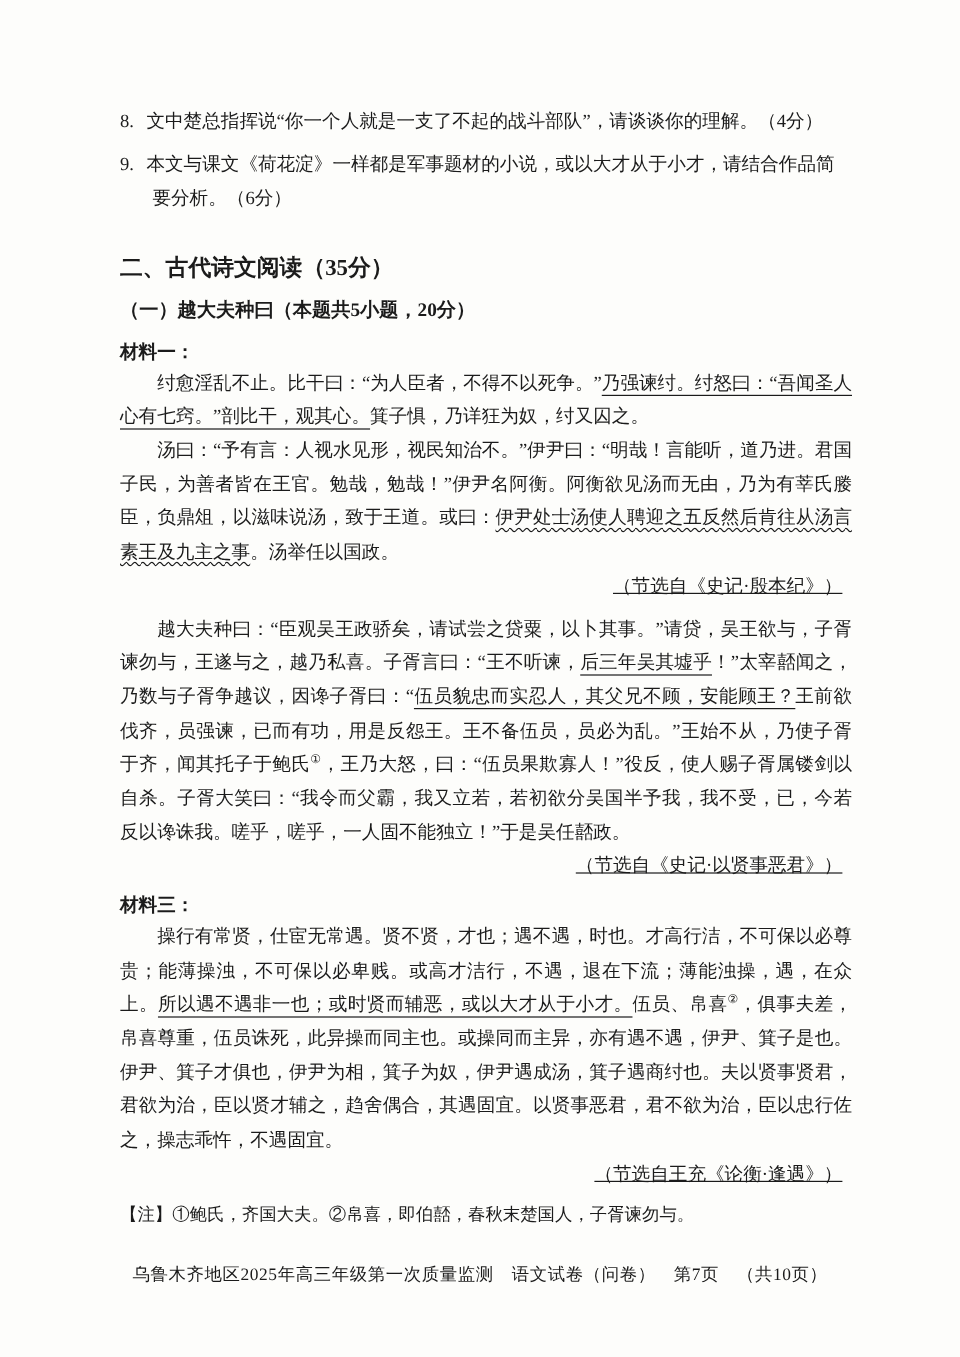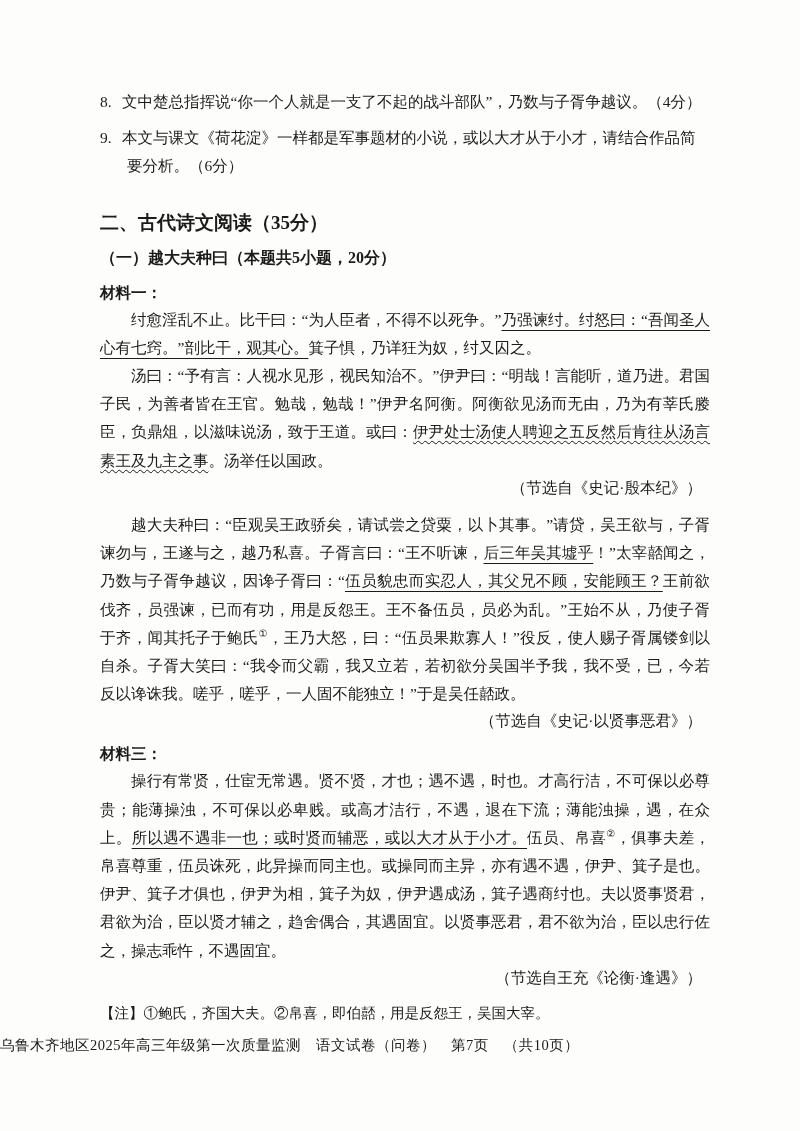--- a/index.html
+++ b/index.html
@@ -37,36 +37,37 @@
   .seg-wavy {
     text-decoration:underline wavy;
     text-decoration-thickness:1px;
     text-underline-offset:3px;
   }
   .seg-sup { font-size:10px; vertical-align:super; }
   .source {
     text-align:right;
     font-size:15.5px;
     margin:3px 8px 12px 0;
+    text-decoration:underline;
   }
   .note { font-size:14.5px; margin-top:12px; line-height:1.7; }
   .footer {
-    position:absolute; left:0; right:0; bottom:76px;
-    text-align:left;
+    position:absolute; left:0; right:0; bottom:59px;
+    text-align:center;
     font-size:14.5px;
     letter-spacing:0.5px;
   }
 </style>
 </head>
 <body>
 
 <div class="sheet">
 
   <div class="question">
-    <span class="q-num">8.</span><span>文中楚总指挥说“你一个人就是一支了不起的战斗部队”，乃数与子胥争越议。（4分）</span>
+    <span class="q-num">8.</span><span>文中楚总指挥说“你一个人就是一支了不起的战斗部队”，请谈谈你的理解。（4分）</span>
   </div>
 
   <div class="question">
     <span class="q-num">9.</span><span>本文与课文《荷花淀》一样都是军事题材的小说，或以大才从于小才，请结合作品简要分析。（6分）</span>
   </div>
 
   <div class="section-title">二、古代诗文阅读（35分）</div>
   <div class="subsection-title">（一）越大夫种曰（本题共5小题，20分）</div>
 
   <div>
@@ -86,17 +87,17 @@
   </div>
 
   <div>
     <div class="material-label">材料三：</div>
     <div class="material-body">
         <p class="para"><span class="seg-plain">操行有常贤，仕宦无常遇。贤不贤，才也；遇不遇，时也。才高行洁，不可保以必尊贵；能薄操浊，不可保以必卑贱。或高才洁行，不遇，退在下流；薄能浊操，遇，在众上。</span><span class="seg-u">所以遇不遇非一也；或时贤而辅恶，或以大才从于小才。</span><span class="seg-plain">伍员、帛喜</span><span class="seg-sup">②</span><span class="seg-plain">，俱事夫差，帛喜尊重，伍员诛死，此异操而同主也。或操同而主异，亦有遇不遇，伊尹、箕子是也。伊尹、箕子才俱也，伊尹为相，箕子为奴，伊尹遇成汤，箕子遇商纣也。夫以贤事贤君，君欲为治，臣以贤才辅之，趋舍偶合，其遇固宜。以贤事恶君，君不欲为治，臣以忠行佐之，操志乖忤，不遇固宜。</span></p>
       </div>
     <div class="source">（节选自王充《论衡·逢遇》）</div>
   </div>
 
-  <div class="note">【注】①鲍氏，齐国大夫。②帛喜，即伯嚭，用是反怨王，吴国大宰。</div>
+  <div class="note">【注】①鲍氏，齐国大夫。②帛喜，即伯嚭，春秋末楚国人，子胥谏勿与。</div>
 
   <div class="footer">乌鲁木齐地区2025年高三年级第一次质量监测　语文试卷（问卷）　第7页　（共10页）</div>
 
 </div>
 
 </body></html>

